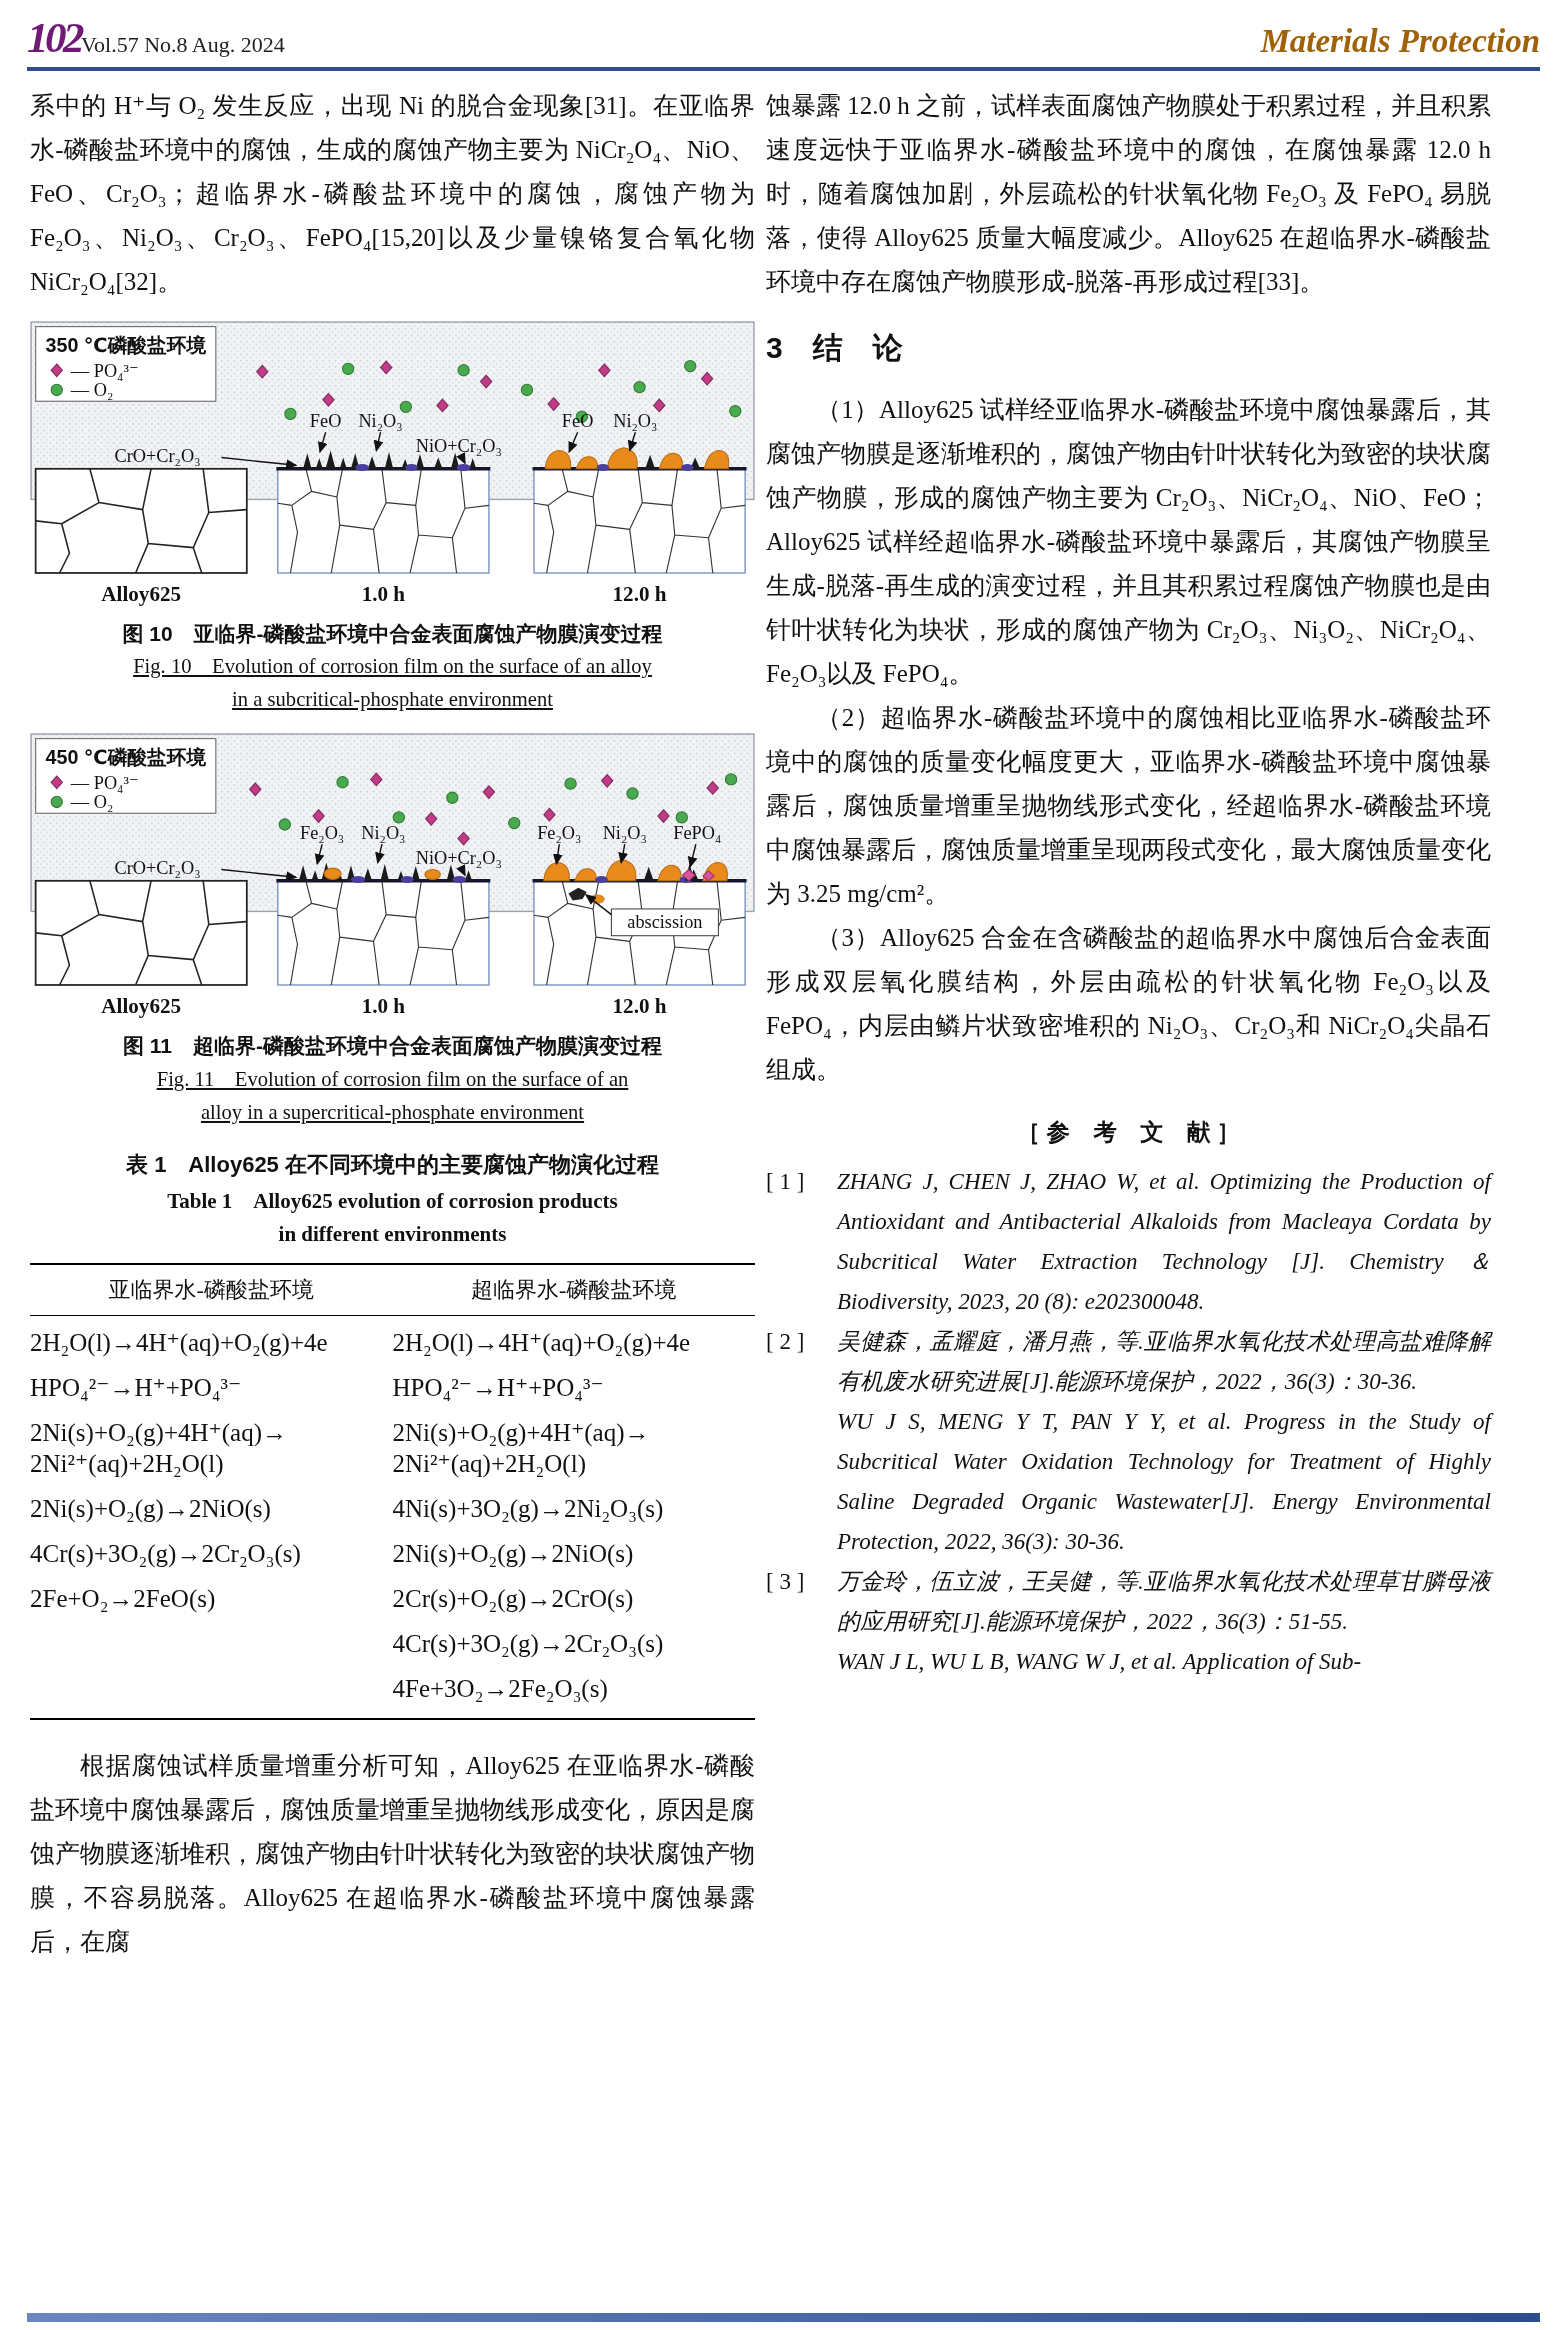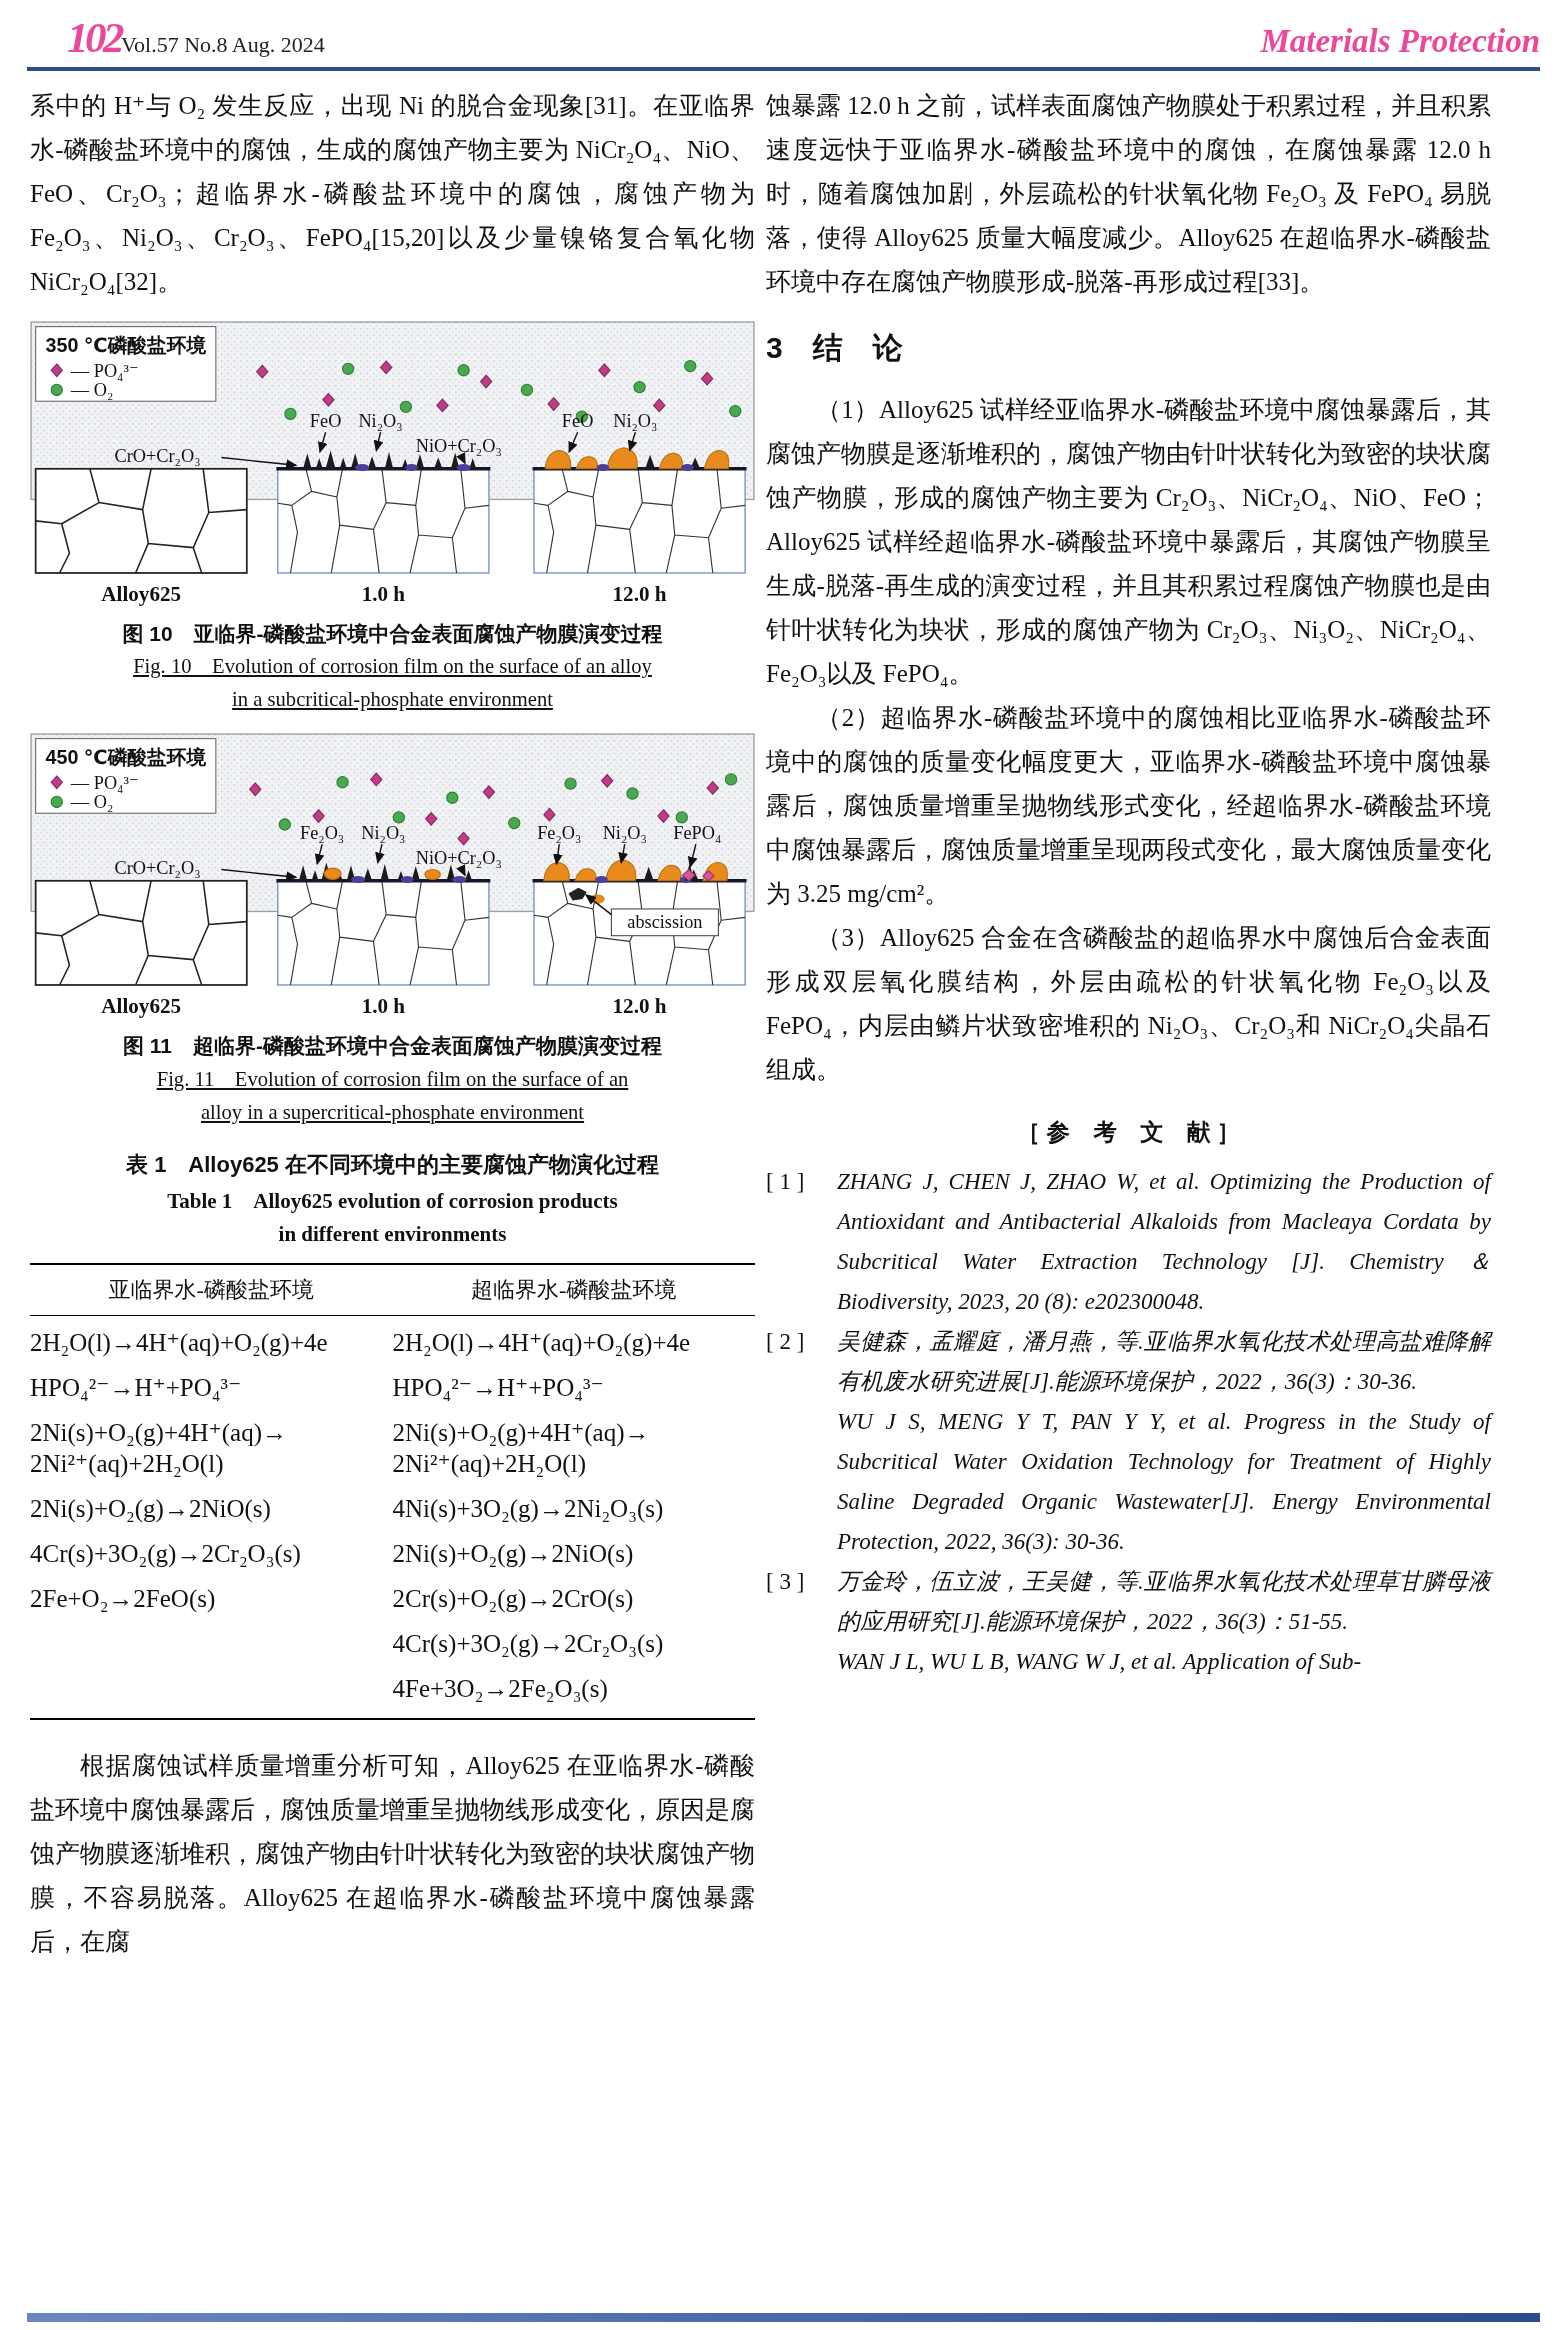--- a/index.html
+++ b/index.html
@@ -3,24 +3,24 @@
 <meta charset="utf-8">
 <style>
   html,body{margin:0;padding:0;}
   body{
     width:1567px;height:2330px;position:relative;background:#ffffff;
     font-family:"Liberation Serif","DejaVu Serif",serif;color:#111;overflow:hidden;
   }
   
   .header{position:absolute;left:27px;right:27px;top:15.6px;height:44px;
     display:flex;align-items:baseline;}
-  .logo{font-size:43px;font-weight:bold;font-style:italic;color:#ec4899;
-    letter-spacing:-3.5px;line-height:1;margin-left:40px;}
+  .logo{font-size:43px;font-weight:bold;font-style:italic;color:#701a75;
+    letter-spacing:-3.5px;line-height:1;}
   .issue{font-size:22px;color:#222;}
-  .journal{margin-left:auto;font-size:33px;font-style:italic;font-weight:bold;color:#ec4899;}
+  .journal{margin-left:auto;font-size:33px;font-style:italic;font-weight:bold;color:#a16207;}
   .header-rule{position:absolute;left:27px;right:27px;top:67px;height:3.5px;background:#2e4c8f;}
   .footer-bar{position:absolute;left:27px;right:27px;bottom:8.5px;height:8.5px;
     background:linear-gradient(90deg,#6a87c0,#2d4c8e);}
   
   .col{position:absolute;top:84px;width:725px;}
   .col-left{left:30px;}
   .col-right{left:766px;}
   .para{font-size:25px;line-height:44px;text-align:justify;margin:0;}
   .indent{text-indent:2em;}
   

